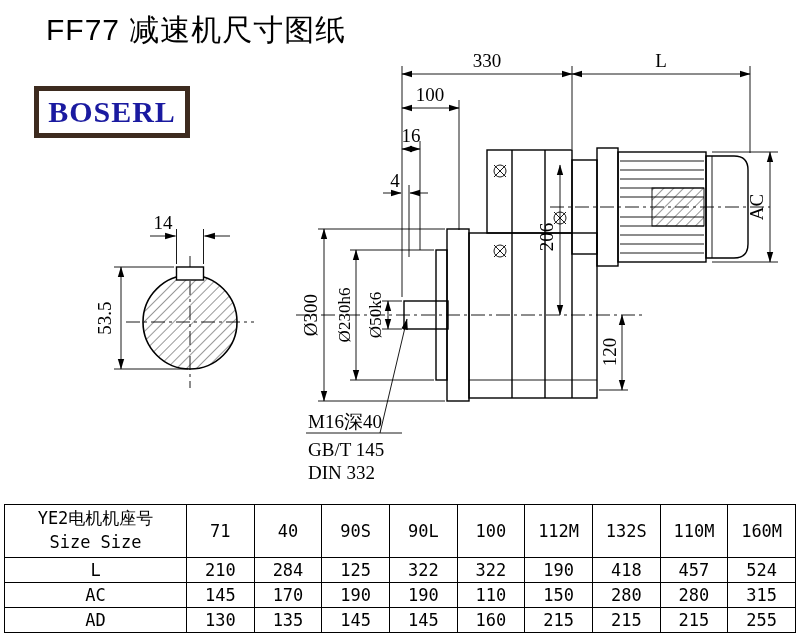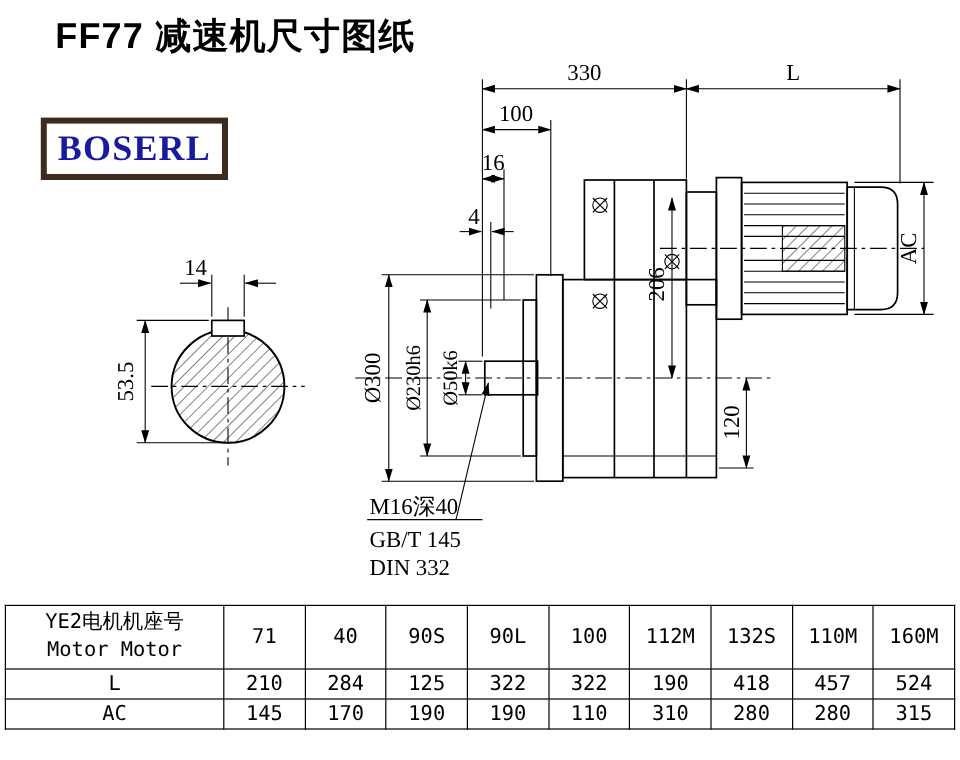--- a/index.html
+++ b/index.html
@@ -1,18 +1,18 @@
 <!DOCTYPE html>
 <html><head>
 <meta charset="utf-8">
 <style>
   html,body{margin:0;padding:0;background:#fff;}
   .page{position:relative;width:800px;height:633px;background:#fff;font-family:"Liberation Sans",sans-serif;overflow:hidden;}
-  .title{position:absolute;left:46px;top:10px;font-size:30px;font-weight:bold;color:#000;letter-spacing:1px;white-space:nowrap;}
-  .logo{position:absolute;left:34px;top:86px;width:146px;height:42px;border:5px solid #3d2b1f;display:flex;align-items:center;justify-content:center;background:#fff;margin-top:12px;}
+  .title{position:absolute;left:46px;top:10px;font-size:30px;font-weight:normal;color:#000;letter-spacing:1px;white-space:nowrap;}
+  .logo{position:absolute;left:34px;top:86px;width:146px;height:42px;border:5px solid #3d2b1f;display:flex;align-items:center;justify-content:center;background:#fff;}
   .logo span{font-family:"Liberation Serif",serif;font-weight:bold;font-size:30px;color:#1a1aa0;letter-spacing:1px;}
   svg.draw{position:absolute;left:0;top:0;}
   svg text{font-family:"Liberation Serif",serif;fill:#000;}
   .ln{stroke:#000;stroke-width:1.4;fill:none;}
   .tn{stroke:#000;stroke-width:0.9;fill:none;}
   .cl{stroke:#000;stroke-width:0.9;fill:none;stroke-dasharray:14 4 3 4;}
   .dim{font-size:19px;}
   .dims19{font-size:19px;}
   .dims17{font-size:17px;}
   table.dims{position:absolute;left:4px;top:504px;width:792px;border-collapse:collapse;table-layout:fixed;font-family:"DejaVu Sans Mono",monospace;}
@@ -198,21 +198,21 @@
 
   <table class="dims">
     <colgroup>
       <col style="width:182px">
       <col span="9">
     </colgroup>
     <tbody>
       <tr>
         <td class="hdr">
           <div>YE2电机机座号</div>
-          <div>Motor Motor</div>
+          <div>Size Size</div>
         </td>
         <td>71</td>
         <td>40</td>
         <td>90S</td>
         <td>90L</td>
         <td>100</td>
         <td>112M</td>
         <td>132S</td>
         <td>110M</td>
         <td>160M</td>
@@ -229,21 +229,33 @@
         <td>457</td>
         <td>524</td>
       </tr>
       <tr>
         <td>AC</td>
         <td>145</td>
         <td>170</td>
         <td>190</td>
         <td>190</td>
         <td>110</td>
-        <td>310</td>
+        <td>150</td>
         <td>280</td>
         <td>280</td>
         <td>315</td>
       </tr>
+      <tr>
+        <td>AD</td>
+        <td>130</td>
+        <td>135</td>
+        <td>145</td>
+        <td>145</td>
+        <td>160</td>
+        <td>215</td>
+        <td>215</td>
+        <td>215</td>
+        <td>255</td>
+      </tr>
     </tbody>
   </table>
 
 </div>
 
 </body></html>

